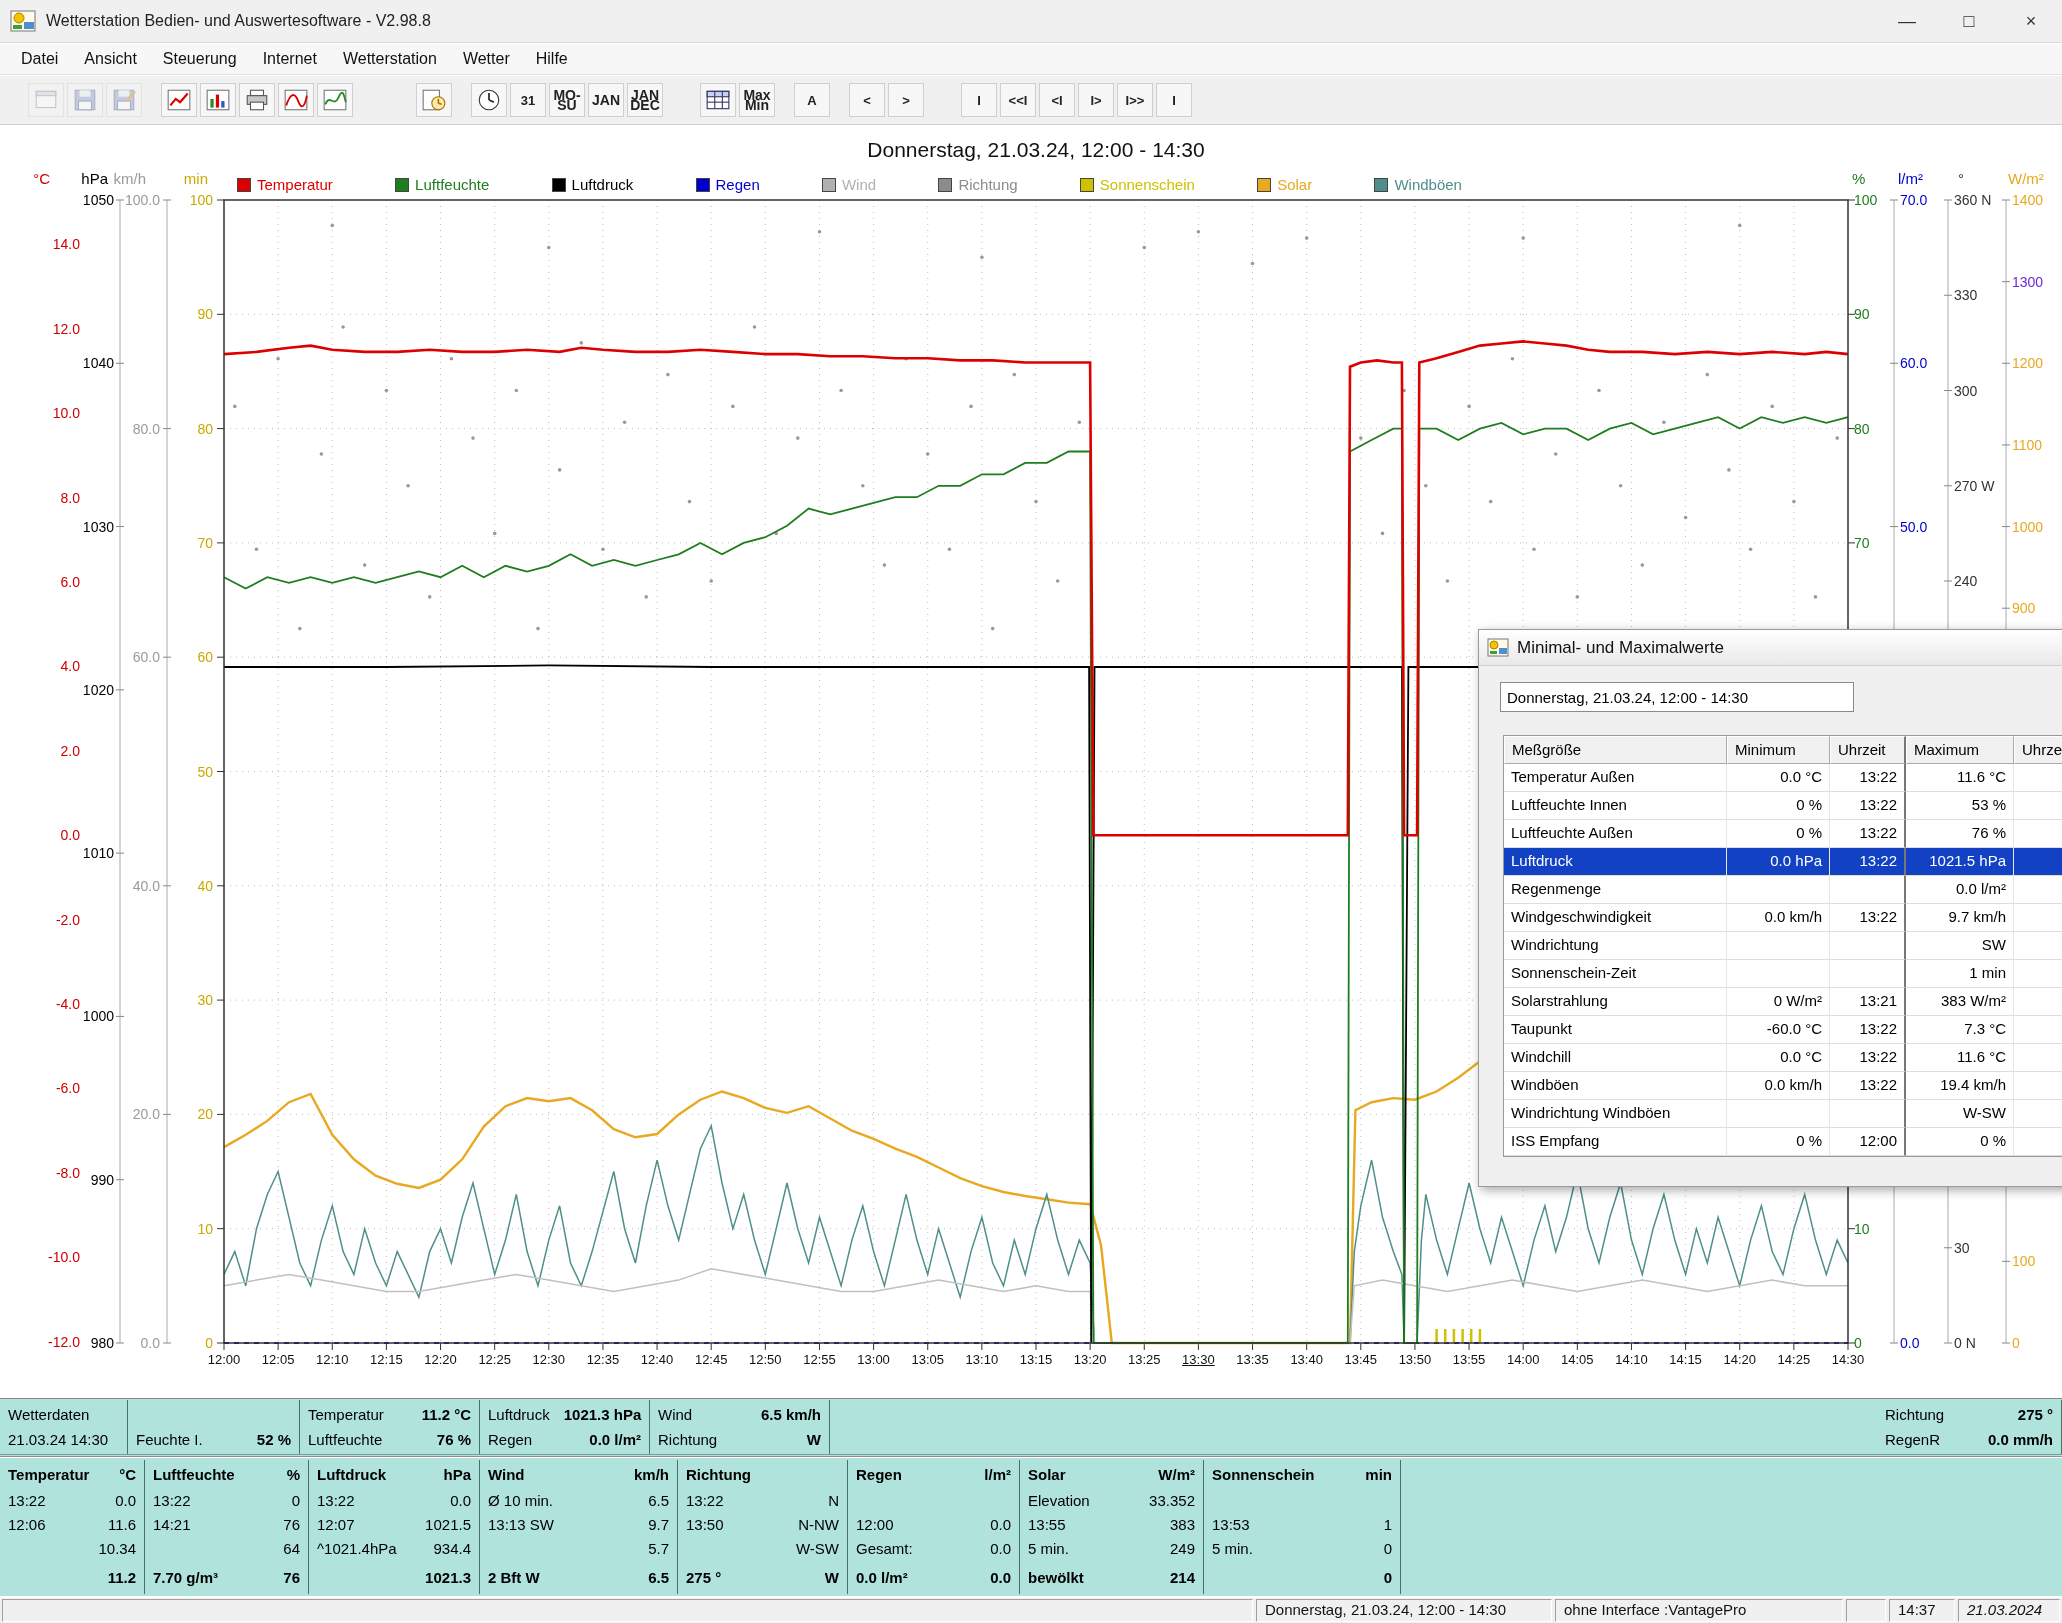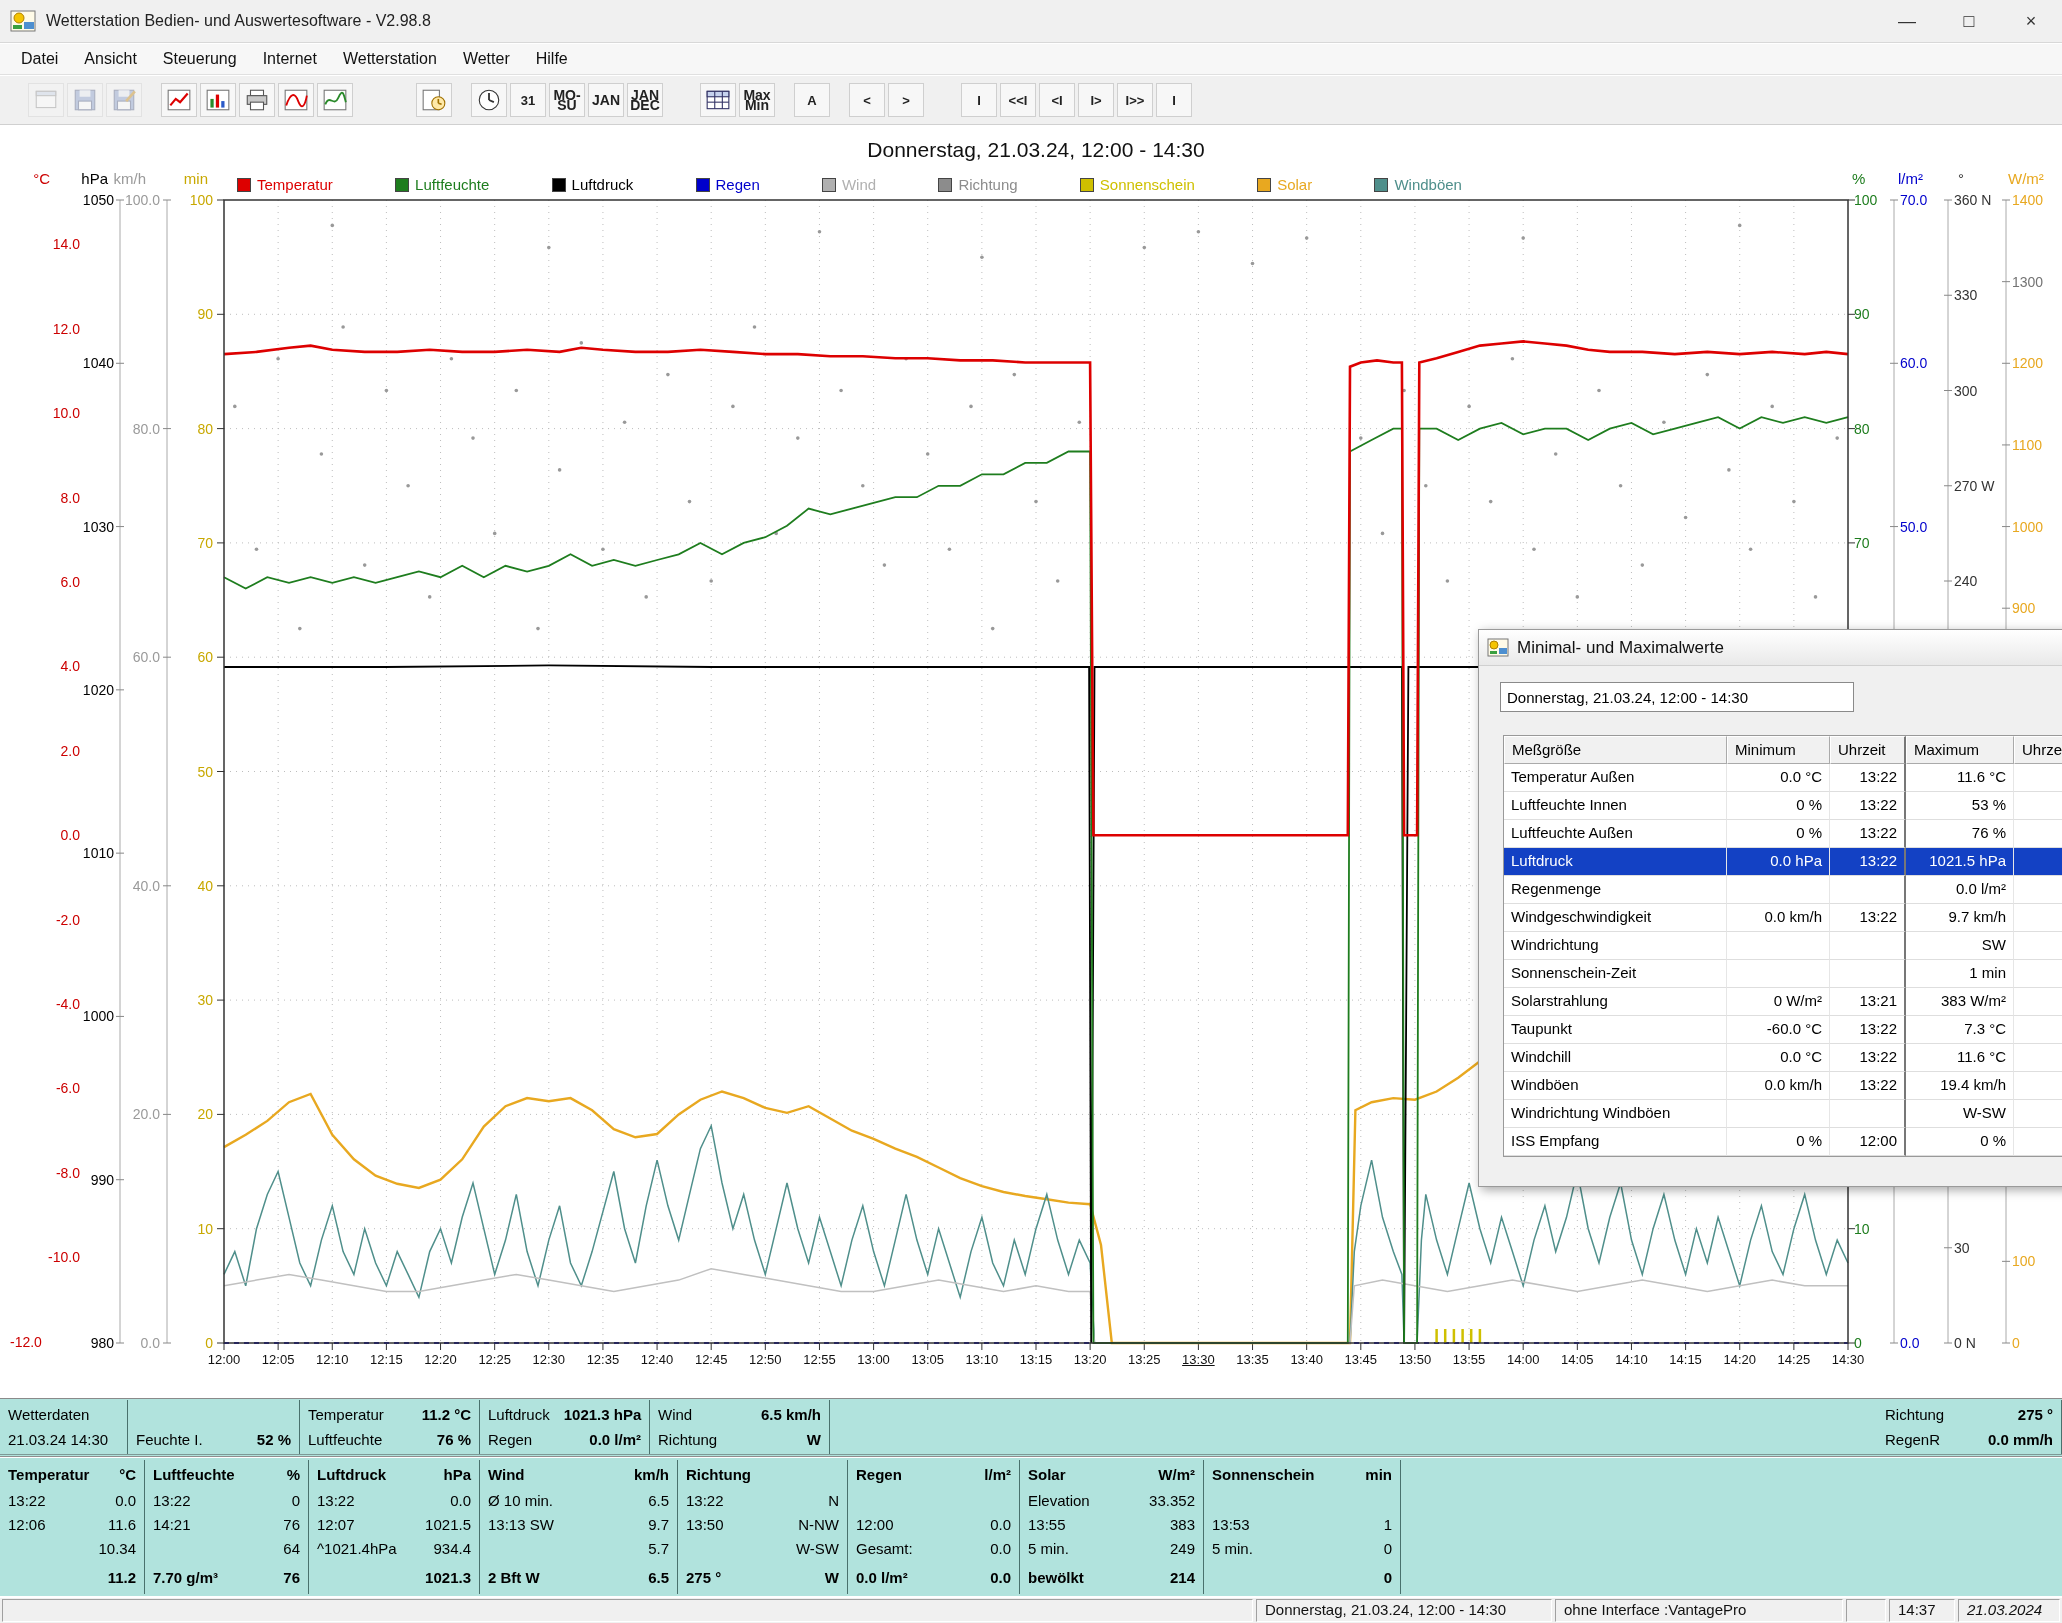--- a/index.html
+++ b/index.html
@@ -491,21 +491,21 @@
     <div class="axlbl" style="color: rgb(204, 0, 0); top: 489.568px; left: 10px; width: 70px; text-align: right;">8.0</div>
     <div class="axlbl" style="color: rgb(204, 0, 0); top: 573.985px; left: 10px; width: 70px; text-align: right;">6.0</div>
     <div class="axlbl" style="color: rgb(204, 0, 0); top: 658.401px; left: 10px; width: 70px; text-align: right;">4.0</div>
     <div class="axlbl" style="color: rgb(204, 0, 0); top: 742.818px; left: 10px; width: 70px; text-align: right;">2.0</div>
     <div class="axlbl" style="color: rgb(204, 0, 0); top: 827.234px; left: 10px; width: 70px; text-align: right;">0.0</div>
     <div class="axlbl" style="color: rgb(204, 0, 0); top: 911.651px; left: 10px; width: 70px; text-align: right;">-2.0</div>
     <div class="axlbl" style="color: rgb(204, 0, 0); top: 996.068px; left: 10px; width: 70px; text-align: right;">-4.0</div>
     <div class="axlbl" style="color: rgb(204, 0, 0); top: 1080.48px; left: 10px; width: 70px; text-align: right;">-6.0</div>
     <div class="axlbl" style="color: rgb(204, 0, 0); top: 1164.9px; left: 10px; width: 70px; text-align: right;">-8.0</div>
     <div class="axlbl" style="color: rgb(204, 0, 0); top: 1249.32px; left: 10px; width: 70px; text-align: right;">-10.0</div>
-    <div class="axlbl" style="color: rgb(204, 0, 0); top: 1333.73px; left: 10px; width: 70px; text-align: left;">-12.0</div>
+    <div class="axlbl" style="color: rgb(204, 0, 0); top: 1333.73px; left: 10px; width: 70px; text-align: right;">-12.0</div>
     <div class="unitlbl" style="color: rgb(0, 0, 0); top: 170px; left: 48px; width: 60px; text-align: right;">hPa</div>
     <div class="axlbl" style="color: rgb(0, 0, 0); top: 192px; left: 44px; width: 70px; text-align: right;">1050</div>
     <div class="axlbl" style="color: rgb(0, 0, 0); top: 355.286px; left: 44px; width: 70px; text-align: right;">1040</div>
     <div class="axlbl" style="color: rgb(0, 0, 0); top: 518.571px; left: 44px; width: 70px; text-align: right;">1030</div>
     <div class="axlbl" style="color: rgb(0, 0, 0); top: 681.857px; left: 44px; width: 70px; text-align: right;">1020</div>
     <div class="axlbl" style="color: rgb(0, 0, 0); top: 845.143px; left: 44px; width: 70px; text-align: right;">1010</div>
     <div class="axlbl" style="color: rgb(0, 0, 0); top: 1008.43px; left: 44px; width: 70px; text-align: right;">1000</div>
     <div class="axlbl" style="color: rgb(0, 0, 0); top: 1171.71px; left: 44px; width: 70px; text-align: right;">990</div>
     <div class="axlbl" style="color: rgb(0, 0, 0); top: 1335px; left: 44px; width: 70px; text-align: right;">980</div>
     <div class="unitlbl" style="color: rgb(154, 154, 154); top: 170px; left: 86px; width: 60px; text-align: right;">km/h</div>
@@ -557,21 +557,21 @@
     <div class="axlbl" style="color: rgb(51, 51, 51); top: 668.25px; left: 1954px;">210</div>
     <div class="axlbl" style="color: rgb(51, 51, 51); top: 763.5px; left: 1954px;">180 S</div>
     <div class="axlbl" style="color: rgb(51, 51, 51); top: 858.75px; left: 1954px;">150</div>
     <div class="axlbl" style="color: rgb(51, 51, 51); top: 954px; left: 1954px;">120</div>
     <div class="axlbl" style="color: rgb(51, 51, 51); top: 1049.25px; left: 1954px;">90 O</div>
     <div class="axlbl" style="color: rgb(51, 51, 51); top: 1144.5px; left: 1954px;">60</div>
     <div class="axlbl" style="color: rgb(51, 51, 51); top: 1239.75px; left: 1954px;">30</div>
     <div class="axlbl" style="color: rgb(51, 51, 51); top: 1335px; left: 1954px;">0 N</div>
     <div class="unitlbl" style="color: rgb(232, 168, 32); top: 170px; left: 2008px;">W/m²</div>
     <div class="axlbl" style="color: rgb(232, 168, 32); top: 192px; left: 2012px;">1400</div>
-    <div class="axlbl" style="color: #737373; top: 273.643px; left: 2012px;">1300</div>
+    <div class="axlbl" style="color: #6d28d9; top: 273.643px; left: 2012px;">1300</div>
     <div class="axlbl" style="color: rgb(232, 168, 32); top: 355.286px; left: 2012px;">1200</div>
     <div class="axlbl" style="color: rgb(232, 168, 32); top: 436.929px; left: 2012px;">1100</div>
     <div class="axlbl" style="color: rgb(232, 168, 32); top: 518.571px; left: 2012px;">1000</div>
     <div class="axlbl" style="color: rgb(232, 168, 32); top: 600.214px; left: 2012px;">900</div>
     <div class="axlbl" style="color: rgb(232, 168, 32); top: 681.857px; left: 2012px;">800</div>
     <div class="axlbl" style="color: rgb(232, 168, 32); top: 763.5px; left: 2012px;">700</div>
     <div class="axlbl" style="color: rgb(232, 168, 32); top: 845.143px; left: 2012px;">600</div>
     <div class="axlbl" style="color: rgb(232, 168, 32); top: 926.786px; left: 2012px;">500</div>
     <div class="axlbl" style="color: rgb(232, 168, 32); top: 1008.43px; left: 2012px;">400</div>
     <div class="axlbl" style="color: rgb(232, 168, 32); top: 1090.07px; left: 2012px;">300</div>

